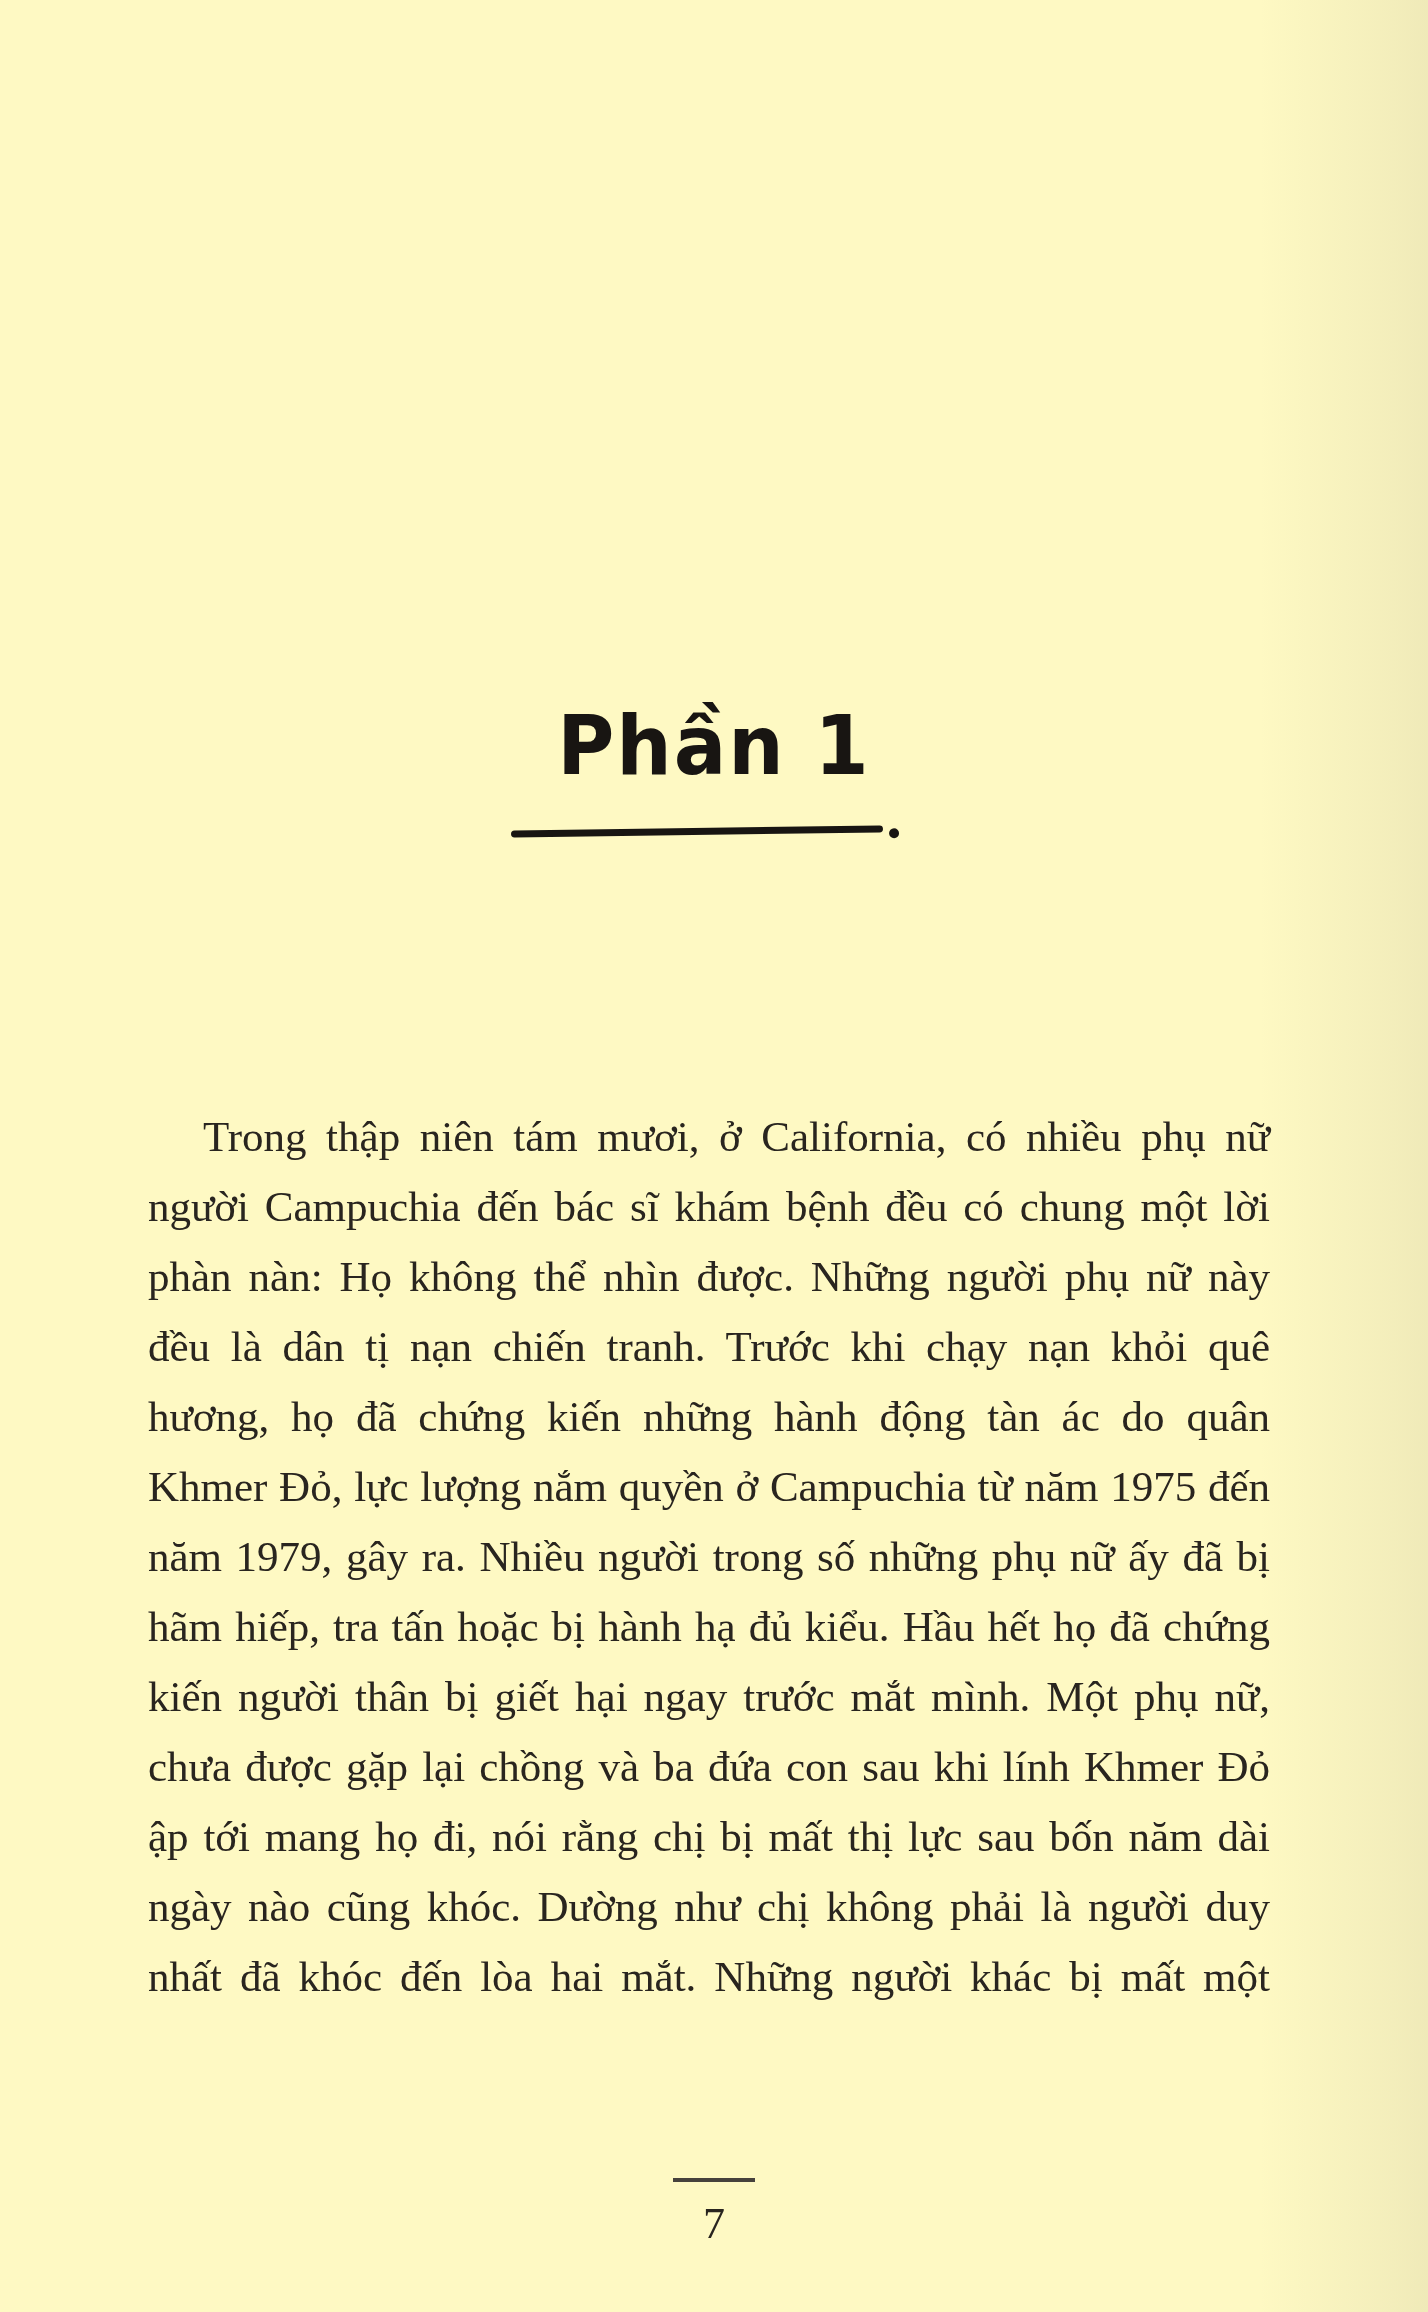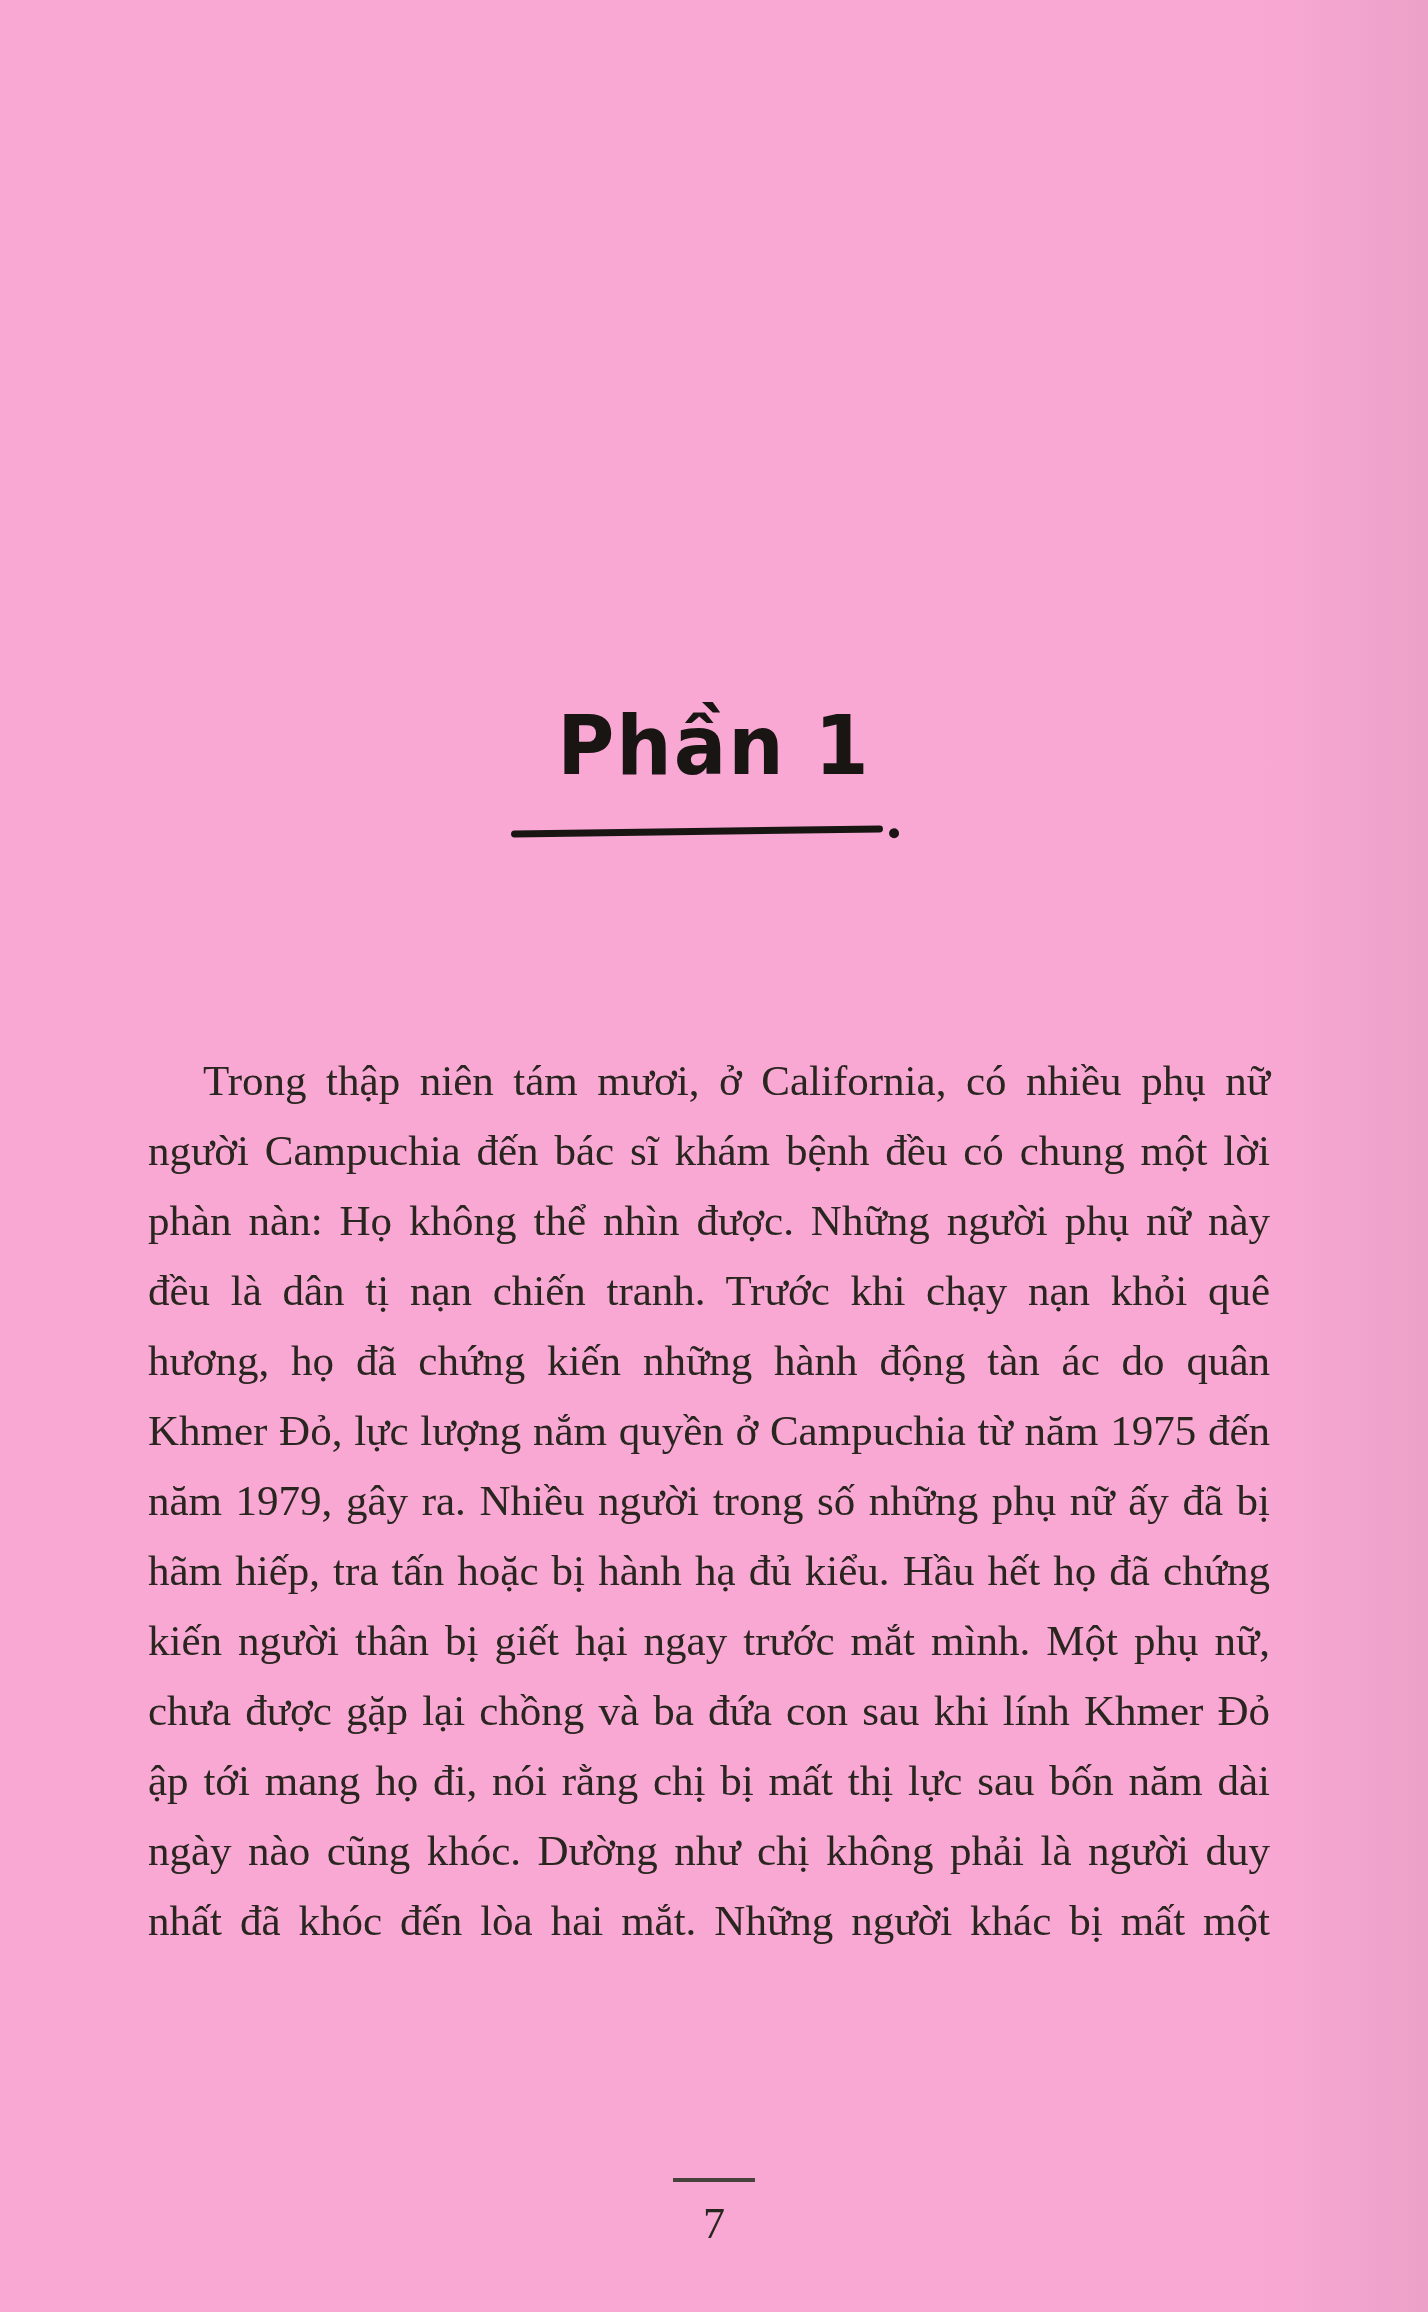--- a/index.html
+++ b/index.html
@@ -5,21 +5,21 @@
   html, body {
     margin: 0;
     padding: 0;
     background: #e9e9e9;
   }
   .page {
     position: relative;
     width: 1428px;
     height: 2312px;
     margin: 0 auto;
-    background: #f9a8d4;
+    background: #fef9c3;
     overflow: hidden;
     font-family: "Liberation Serif", serif;
   }
   
   .edge-shadow {
     position: absolute;
     top: 0;
     right: 0;
     width: 170px;
     height: 100%;
@@ -55,21 +55,21 @@
     position: absolute;
     right: -16px;
     top: 3px;
     width: 10px;
     height: 10px;
     border-radius: 50%;
     background: #181512;
   }
   .body-text {
     position: absolute;
-    top: 1046px;
+    top: 1102px;
     left: 148px;
     width: 1122px;
     font-size: 43px;
     line-height: 70px;
     color: #29251f;
     text-align: justify;
     text-align-last: justify;
     text-indent: 55px;
   }
   .footer-rule {

